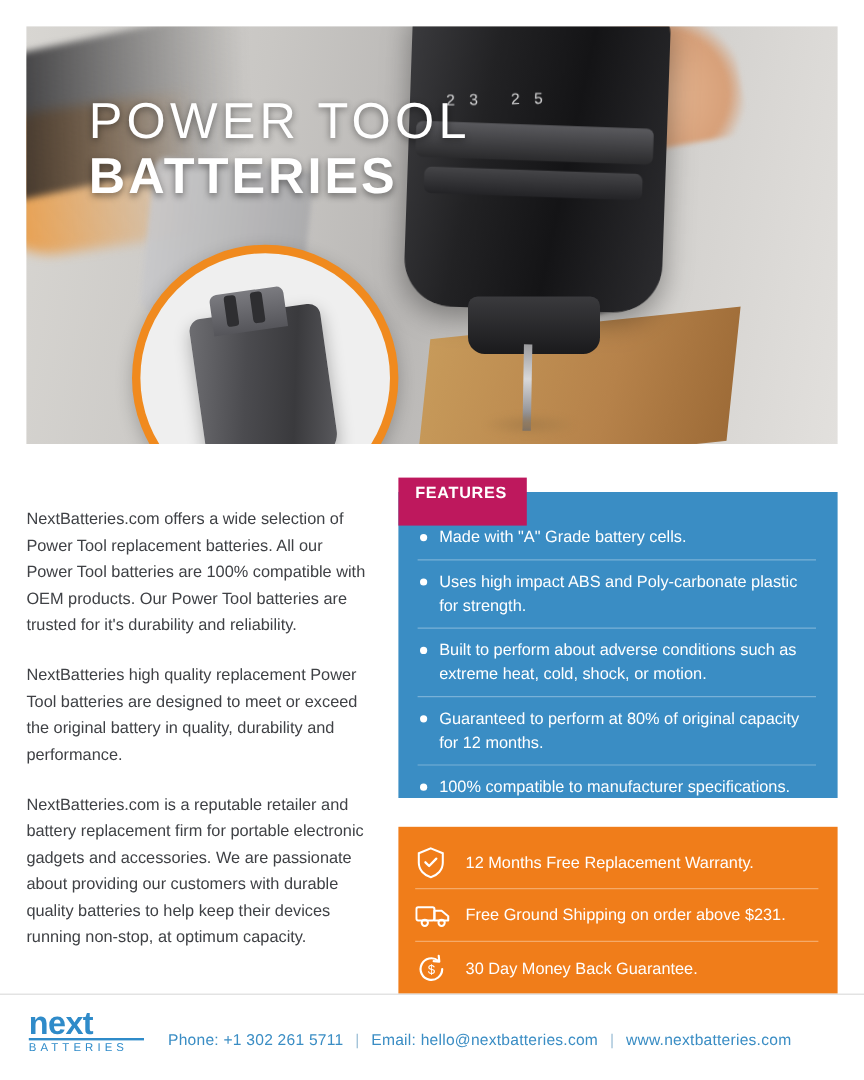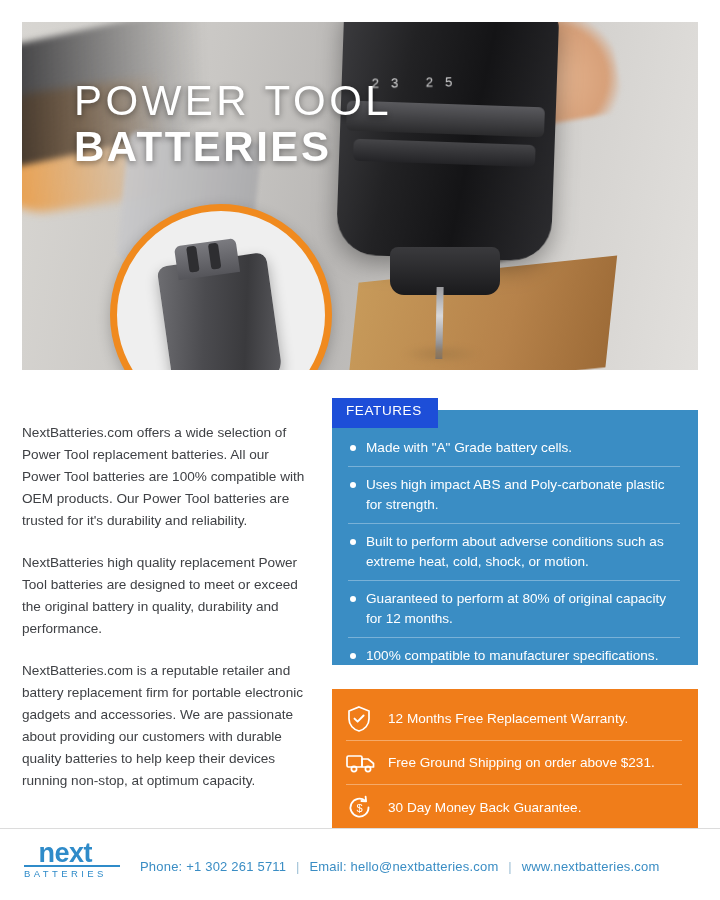--- a/index.html
+++ b/index.html
@@ -189,26 +189,26 @@
 
   
   .features {
     position: absolute;
     left: 332px; top: 410px;
     width: 366px; height: 255px;
     background: #3a8dc4;
   }
   .features-tab {
     position: absolute; left: 0; top: -12px;
-    background: #1d4ed8;
+    background: #be185d;
     color: #ffffff;
     font-size: 13.5px;
-    font-weight: 400;
+    font-weight: 700;
     letter-spacing: .6px;
-    padding: 5px 16px 10px 14px;
+    padding: 5px 16px 20px 14px;
   }
   .features ul {
     list-style: none;
     margin: 0; padding: 28px 18px 0 16px;
   }
   .features li {
     position: relative;
     color: #ffffff;
     font-size: 13.6px;
     line-height: 20px;
@@ -256,21 +256,20 @@
   .footer {
     position: absolute;
     left: 0; bottom: 0;
     width: 720px; height: 72px;
     border-top: 1px solid #dcdcdc;
     background: #ffffff;
   }
   .logo {
     position: absolute; left: 24px; top: 10px;
     color: #2f8bc9;
-    text-align: center;
   }
   .logo .word {
     font-size: 27px;
     font-weight: 700;
     letter-spacing: -0.5px;
     line-height: 28px;
     color: #2f8bc9;
   }
   .logo .sub {
     font-size: 9.5px;

